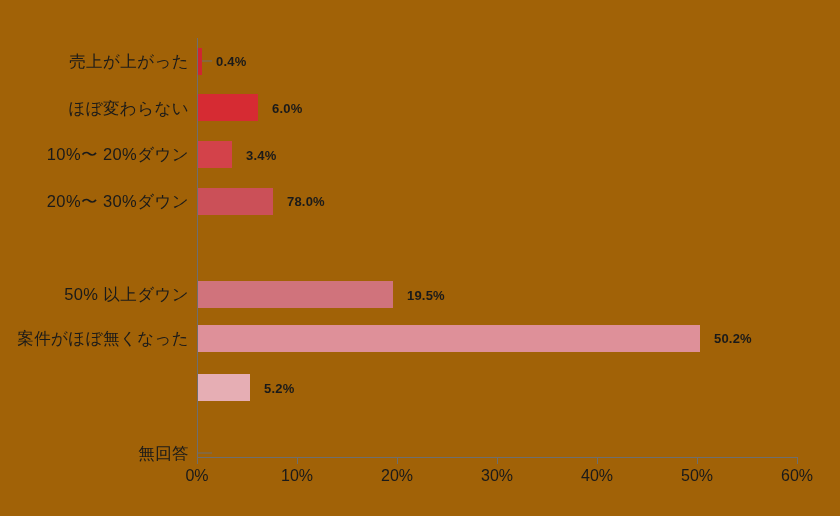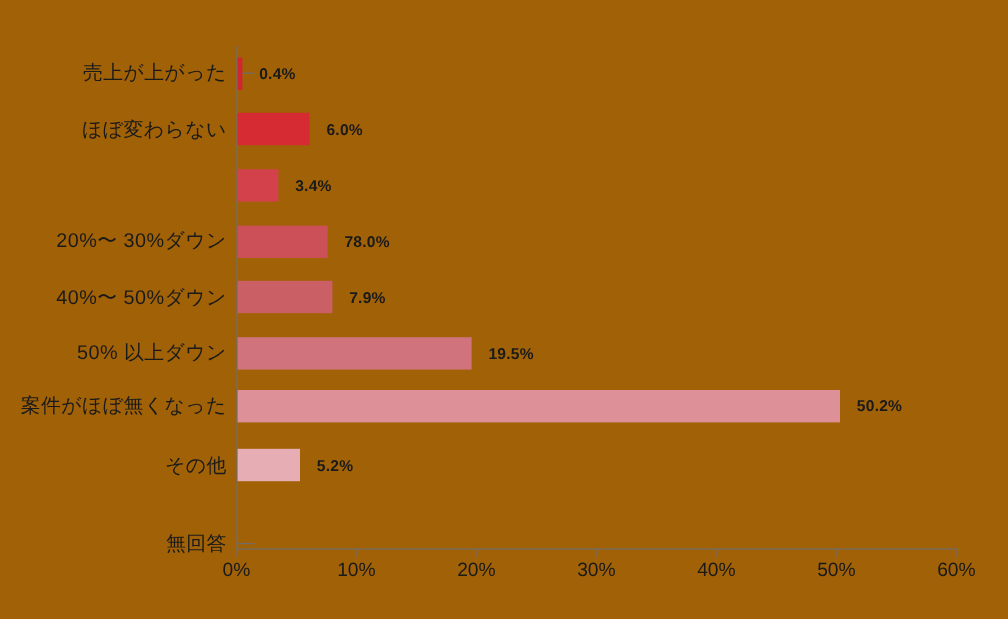--- a/index.html
+++ b/index.html
@@ -141,60 +141,52 @@
       </div>
       <div class="row" style="top: 46.6667px; height: 46.6667px; padding-left: 31px;">
         <div class="cat-label">ほぼ変わらない</div>
         <div class="tick-stub"></div>
         <div class="bar-wrap">
           <div class="bar" style="width: 60px; background: rgb(214, 43, 51);"></div>
         </div>
         <div class="val-label" style="left: 272px; top: 50%; transform: translateY(-50%);">6.0%</div>
       </div>
       <div class="row" style="top: 93.3333px; height: 46.6667px;">
+        <div class="cat-label">10%〜 20%ダウン</div>
         <div class="tick-stub"></div>
         <div class="bar-wrap">
           <div class="bar" style="width: 34px; background: rgb(211, 66, 74);"></div>
         </div>
         <div class="val-label" style="left: 246px; top: 50%; transform: translateY(-50%);">3.4%</div>
       </div>
       <div class="row" style="top: 140px; height: 46.6667px;">
         <div class="cat-label">20%〜 30%ダウン</div>
         <div class="tick-stub"></div>
         <div class="bar-wrap">
           <div class="bar" style="width: 75px; background: rgb(203, 80, 88);"></div>
         </div>
         <div class="val-label" style="left: 287px; top: 50%; transform: translateY(-50%);">78.0%</div>
       </div>
-      <div class="row" style="top: 186.667px; height: 46.6667px;">
-        <div class="cat-label">40%〜 50%ダウン</div>
-        <div class="tick-stub"></div>
-        <div class="bar-wrap">
-          <div class="bar" style="width: 79px; background: rgb(202, 95, 102);"></div>
-        </div>
-        <div class="val-label" style="left: 291px; top: 50%; transform: translateY(-50%);">7.9%</div>
-      </div>
       <div class="row" style="top: 233.333px; height: 46.6667px;">
         <div class="cat-label">50% 以上ダウン</div>
         <div class="tick-stub"></div>
         <div class="bar-wrap">
           <div class="bar" style="width: 195px; background: rgb(208, 115, 124);"></div>
         </div>
         <div class="val-label" style="left: 407px; top: 50%; transform: translateY(-50%);">19.5%</div>
       </div>
       <div class="row" style="top: 277px; height: 46.6667px;">
         <div class="cat-label">案件がほぼ無くなった</div>
         <div class="tick-stub"></div>
         <div class="bar-wrap">
           <div class="bar" style="width: 502px; background: rgb(222, 144, 153);"></div>
         </div>
         <div class="val-label" style="left: 714px; top: 50%; transform: translateY(-50%);">50.2%</div>
       </div>
       <div class="row" style="top: 326.667px; height: 46.6667px;">
-        <div class="cat-label">その他</div>
         <div class="tick-stub"></div>
         <div class="bar-wrap">
           <div class="bar" style="width: 52px; background: rgb(230, 174, 180);"></div>
         </div>
         <div class="val-label" style="left: 264px; top: 50%; transform: translateY(-50%);">5.2%</div>
       </div>
       <div class="row" style="top: 392px; height: 46.6667px;">
         <div class="cat-label">無回答</div>
         <div class="tick-stub"></div>
       </div>

